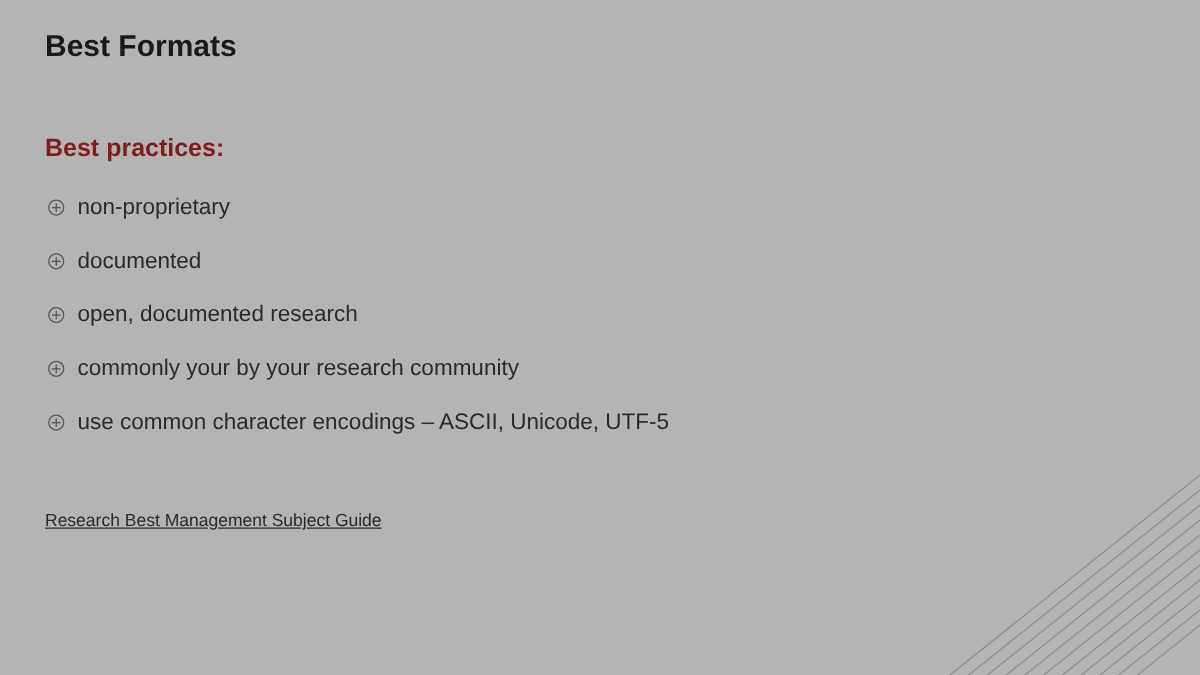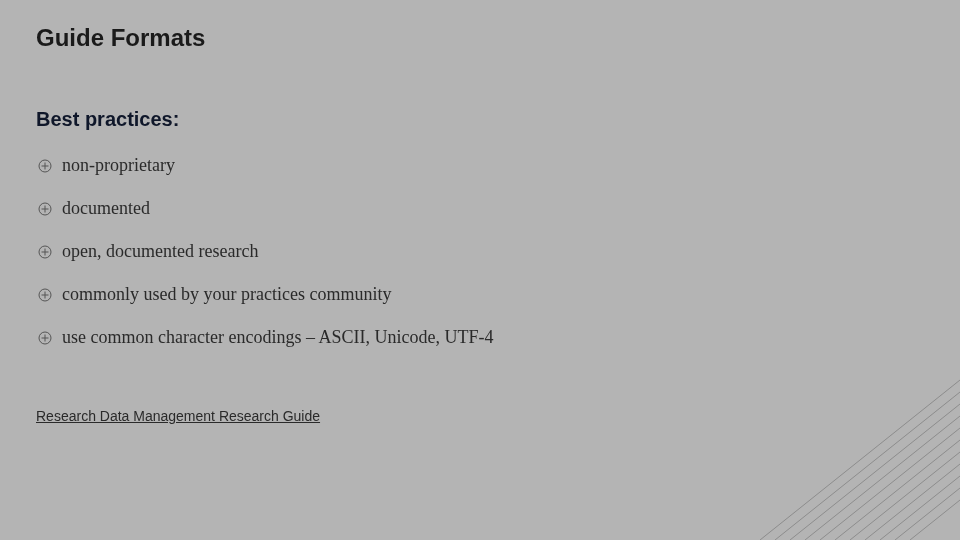--- a/index.html
+++ b/index.html
@@ -23,27 +23,26 @@
     }
     .title {
       font-size: 24px;
       font-weight: bold;
       color: #1a1a1a;
       margin-bottom: 56px;
     }
     .subtitle {
       font-size: 20px;
       font-weight: bold;
-      color: #0f172a;
+      color: #7f1d1d;
       margin-bottom: 24px;
     }
     .bullets {
       list-style: none;
       margin-left: 2px;
-      font-family: Liberation Serif, serif;
     }
     .bullets li {
       display: flex;
       align-items: flex-start;
       margin-bottom: 22px;
       font-size: 18px;
       color: #2a2a2a;
     }
     .bullet-icon {
       flex-shrink: 0;
@@ -70,21 +69,21 @@
       bottom: 0;
       width: 260px;
       height: 200px;
       pointer-events: none;
     }
   </style>
 </head>
 <body>
 
 <div class="slide">
-  <h1 class="title">Guide Formats</h1>
+  <h1 class="title">Best Formats</h1>
   <h2 class="subtitle">Best practices:</h2>
 
   <ul class="bullets">
     <li>
       <span class="bullet-icon">
         <svg viewBox="0 0 14 14">
             <circle cx="7" cy="7" r="6" fill="none" stroke="#555" stroke-width="1"></circle>
             <line x1="7" y1="3.5" x2="7" y2="10.5" stroke="#555" stroke-width="1"></line>
             <line x1="3.5" y1="7" x2="10.5" y2="7" stroke="#555" stroke-width="1"></line>
           </svg>
@@ -112,35 +111,35 @@
       <span>open, documented research</span>
     </li>
     <li>
       <span class="bullet-icon">
         <svg viewBox="0 0 14 14">
             <circle cx="7" cy="7" r="6" fill="none" stroke="#555" stroke-width="1"></circle>
             <line x1="7" y1="3.5" x2="7" y2="10.5" stroke="#555" stroke-width="1"></line>
             <line x1="3.5" y1="7" x2="10.5" y2="7" stroke="#555" stroke-width="1"></line>
           </svg>
       </span>
-      <span>commonly used by your practices community</span>
+      <span>commonly your by your research community</span>
     </li>
     <li>
       <span class="bullet-icon">
         <svg viewBox="0 0 14 14">
             <circle cx="7" cy="7" r="6" fill="none" stroke="#555" stroke-width="1"></circle>
             <line x1="7" y1="3.5" x2="7" y2="10.5" stroke="#555" stroke-width="1"></line>
             <line x1="3.5" y1="7" x2="10.5" y2="7" stroke="#555" stroke-width="1"></line>
           </svg>
       </span>
-      <span>use common character encodings – ASCII, Unicode, UTF-4</span>
+      <span>use common character encodings – ASCII, Unicode, UTF-5</span>
     </li>
   </ul>
 
-  <a class="link">Research Data Management Research Guide</a>
+  <a class="link">Research Best Management Subject Guide</a>
 
   <svg class="corner-lines" viewBox="0 0 260 200" preserveAspectRatio="xMaxYMax meet">
     <g stroke="#8c8c8c" stroke-width="1" fill="none">
       <line x1="60" y1="200" x2="260" y2="40"></line>
       <line x1="75" y1="200" x2="260" y2="52"></line>
       <line x1="90" y1="200" x2="260" y2="64"></line>
       <line x1="105" y1="200" x2="260" y2="76"></line>
       <line x1="120" y1="200" x2="260" y2="88"></line>
       <line x1="135" y1="200" x2="260" y2="100"></line>
       <line x1="150" y1="200" x2="260" y2="112"></line>

